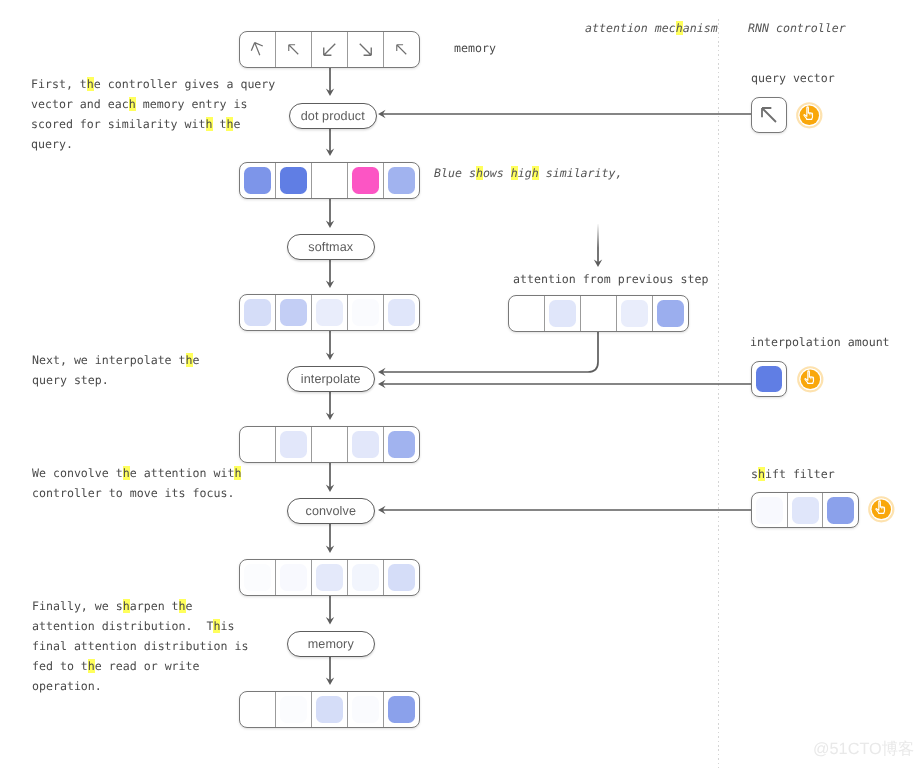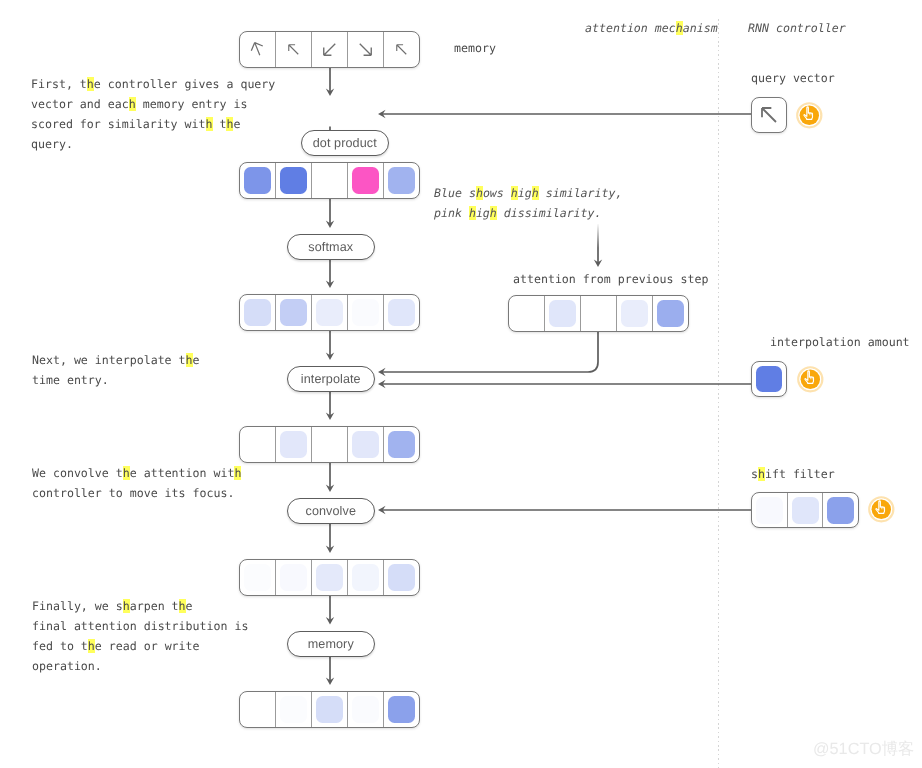--- a/index.html
+++ b/index.html
@@ -124,21 +124,21 @@
           <svg width="19" height="19" viewBox="0 0 24 24" style="position: static;">
             <g transform="rotate(0 12 12)">
               <path d="M6 6 L18 18 M6 6 L14 6 M6 6 L6 14" stroke="#6f6f6f" stroke-width="1.45" fill="none" stroke-linecap="butt" stroke-linejoin="miter"></path>
             </g>
           </svg>
         </span>
       </div>
     </div>
   <div class="mono" style="left:454px;top:38px;">memory</div>
 
-  <div class="pill" style="left:301px;top:102.5px;width:85.5px;height:24px;margin-top:27px;">dot product</div>
+  <div class="pill" style="left:289px;top:102.5px;width:85.5px;height:24px;">dot product</div>
 
   <div class="row" id="row-scores" style="left:239px;top:162px;width:181px;height:36.5px;">
       <div class="cell">
         <div class="sq" style="background: rgb(125, 149, 233);"></div>
       </div>
       <div class="cell">
         <div class="sq" style="background: rgb(96, 126, 228);"></div>
       </div>
       <div class="cell">
         <div class="sq" style="background: transparent;"></div>
@@ -256,21 +256,21 @@
         <span style="display: flex;">
           <svg width="28" height="28" viewBox="0 0 24 24" style="position: static;">
             <g transform="rotate(0 12 12)">
               <path d="M6 6 L18 18 M6 6 L14 6 M6 6 L6 14" stroke="#6f6f6f" stroke-width="1.55" fill="none" stroke-linecap="butt" stroke-linejoin="miter"></path>
             </g>
           </svg>
         </span>
       </div>
     </div>
 
-  <div class="mono" style="left:750.4px;top:332px;margin-left:20px;">interpolation amount</div>
+  <div class="mono" style="left:750.4px;top:332px;">interpolation amount</div>
   <div class="row" id="row-interpamt" style="left:751px;top:361px;width:36px;height:36px;">
       <div class="cell">
         <div class="sq" style="width: 26px; height: 26px; background: rgb(96, 126, 228);"></div>
       </div>
     </div>
 
   <div class="mono" style="left:750.7px;top:464px;text-align:right;">s<mark>h</mark>ift filter</div>
   <div class="row" id="row-shift" style="left:751px;top:492px;width:108px;height:36px;">
       <div class="cell">
         <div class="sq" style="background: rgb(248, 249, 254);"></div>
@@ -311,19 +311,19 @@
         <circle cx="20" cy="20" r="16.3" fill="#ffffff"></circle>
         <circle cx="20" cy="20" r="14.6" fill="#f9a70b"></circle>
         <g transform="translate(0.0,-1.5)">
           <path d="M16.3 10.0 C16.3 8.6 18.6 8.6 18.6 10.0 L18.6 18.3 C19.1 17.8 20.0 17.8 20.5 18.4 C21.1 17.7 22.2 17.8 22.7 18.6 C23.3 18.0 24.4 18.2 24.8 19.1 L24.8 23.9 C24.8 25.1 24.3 25.8 23.8 26.4 L23.8 27.6 L16.0 27.6 L16.0 26.6 L12.1 21.8 C11.5 21.0 12.6 20.1 13.4 20.8 L16.3 23.1 Z" fill="none" stroke="#ffffff" stroke-width="1.75" stroke-linejoin="round" stroke-linecap="round"></path>
           <path d="M20.5 18.7 L20.5 20.9 M22.7 18.9 L22.7 21.1" stroke="#ffffff" stroke-width="0.95" stroke-linecap="round" fill="none"></path>
         </g>
       </svg>
     </div>
 
   <div class="mono" id="p1" style="left:31.3px;top:74px;"><div>First, t<mark>h</mark>e controller gives a query</div><div>vector and eac<mark>h</mark> memory entry is</div><div>scored for similarity wit<mark>h</mark> t<mark>h</mark>e</div><div>query.</div></div>
-  <div class="mono" id="p3" style="left:32.2px;top:350px;"><div>Next, we interpolate t<mark>h</mark>e</div><div>time entry.</div></div>
+  <div class="mono" id="p3" style="left:32.2px;top:350px;"><div>Next, we interpolate t<mark>h</mark>e</div><div>query step.</div></div>
   <div class="mono" id="p4" style="left:32.2px;top:463px;"><div>We convolve t<mark>h</mark>e attention wit<mark>h</mark></div><div>controller to move its focus.</div></div>
-  <div class="mono" id="p5" style="left:32.2px;top:596px;"><div>Finally, we s<mark>h</mark>arpen t<mark>h</mark>e</div><div>final attention distribution is</div><div>fed to t<mark>h</mark>e read or write</div><div>operation.</div></div>
-  <div class="mono it" id="legend" style="left:434px;top:163px;color:#555;margin-top:20px;"><div>Blue s<mark>h</mark>ows <mark>h</mark>ig<mark>h</mark> similarity,</div><div>pink <mark>h</mark>ig<mark>h</mark> dissimilarity.</div></div>
+  <div class="mono" id="p5" style="left:32.2px;top:596px;"><div>Finally, we s<mark>h</mark>arpen t<mark>h</mark>e</div><div>attention distribution.  T<mark>h</mark>is</div><div>final attention distribution is</div><div>fed to t<mark>h</mark>e read or write</div><div>operation.</div></div>
+  <div class="mono it" id="legend" style="left:434px;top:163px;color:#555;"><div>Blue s<mark>h</mark>ows <mark>h</mark>ig<mark>h</mark> similarity,</div></div>
 
   <div class="watermark" style="left:813px;top:741px;">@51CTO博客</div>
 </div>
 
 </body></html>

